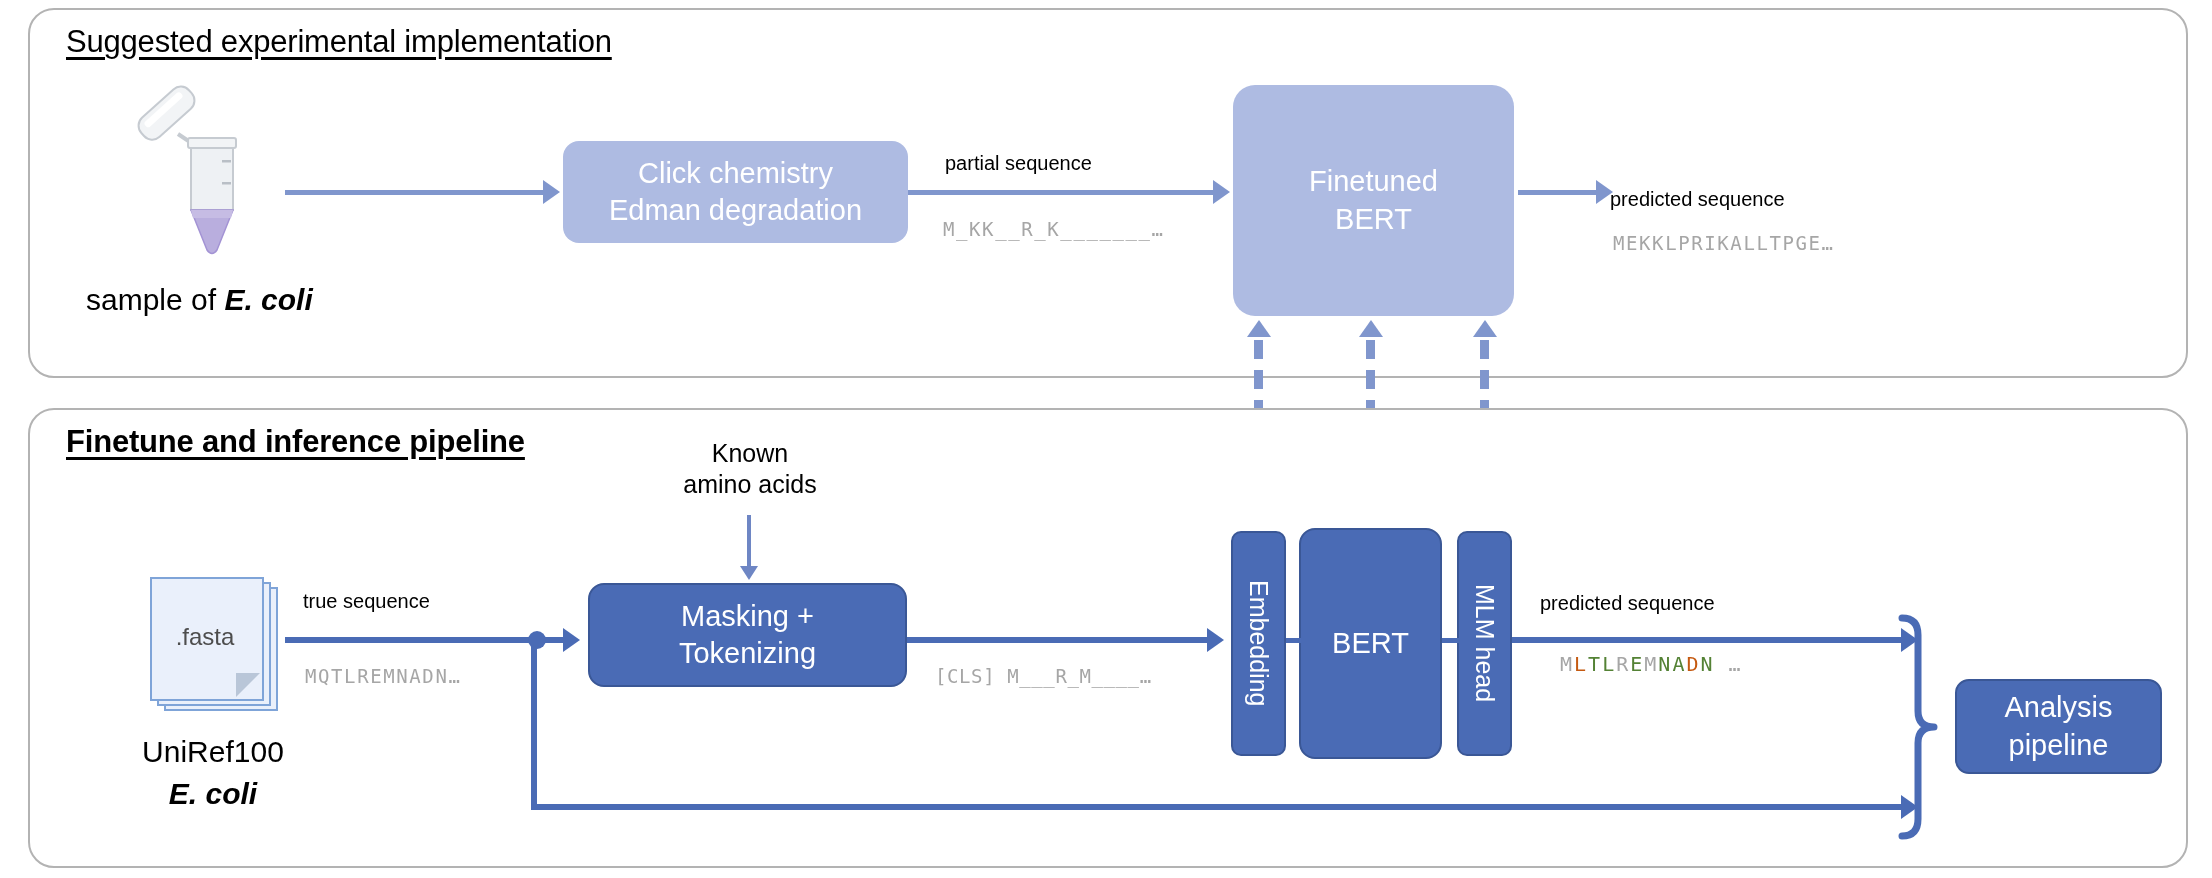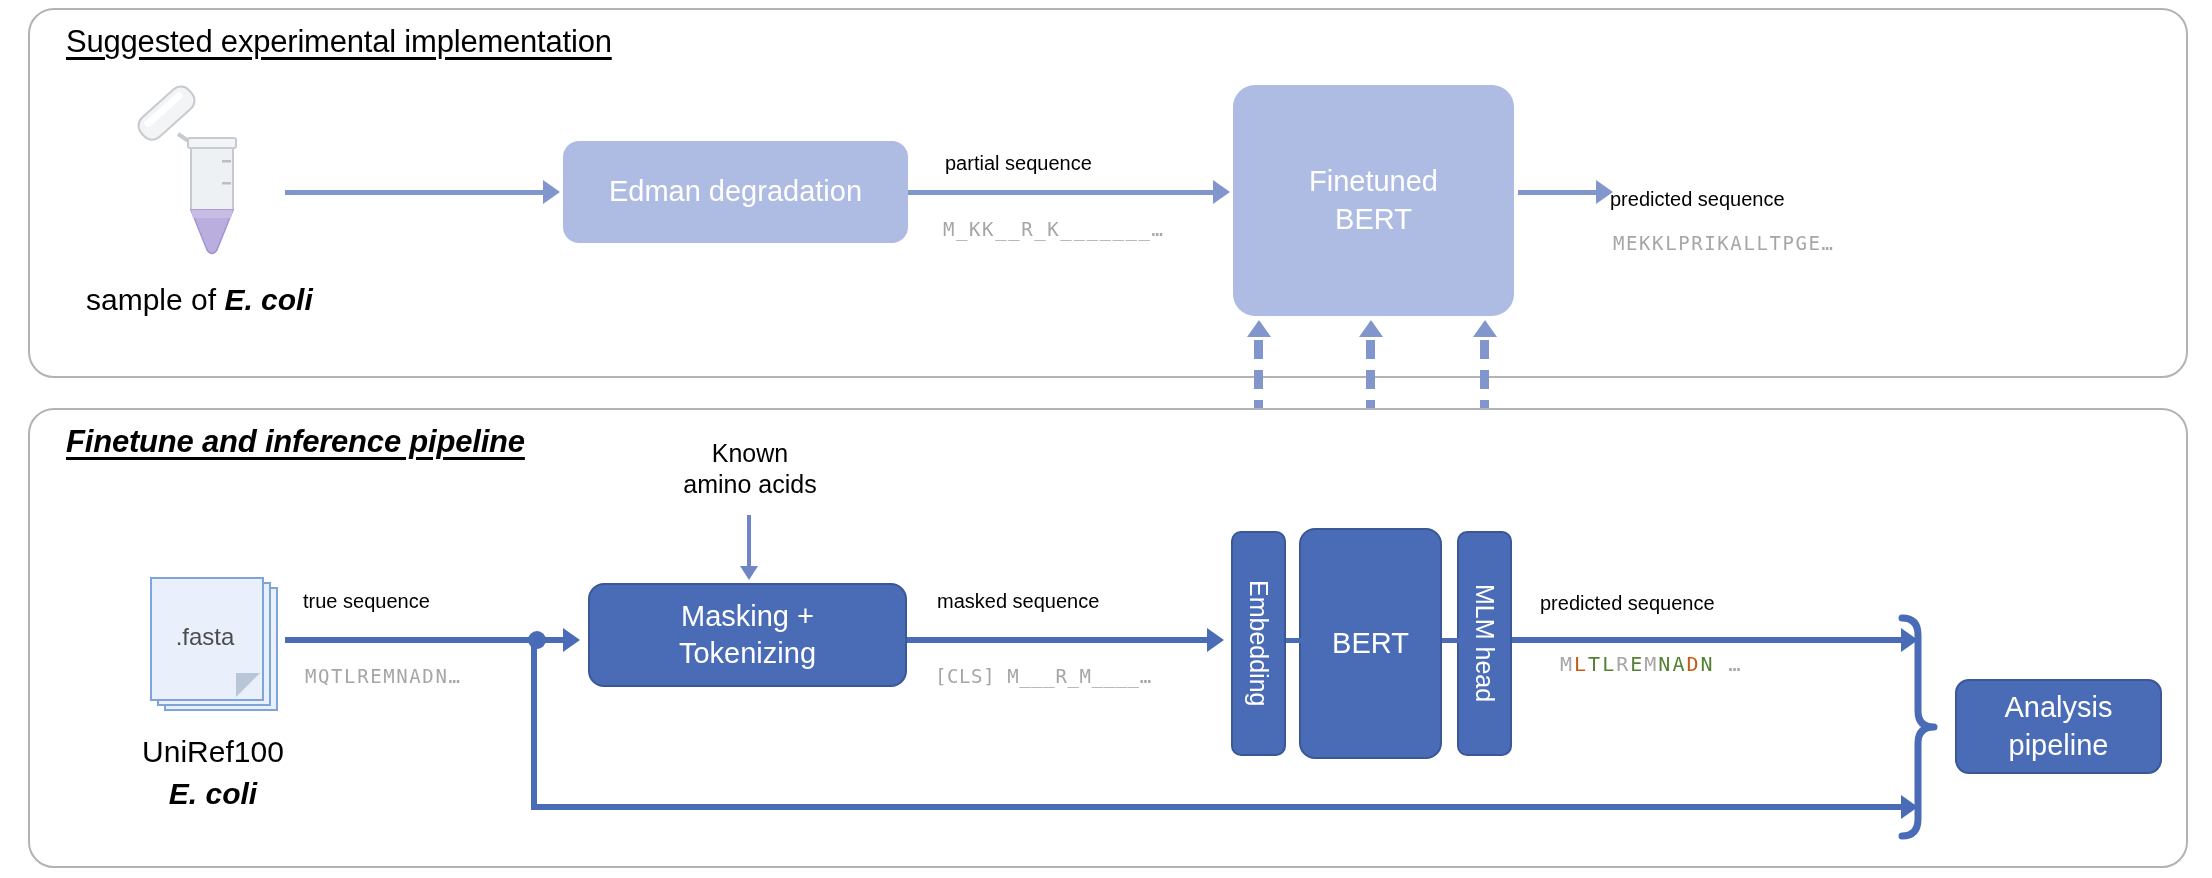--- a/index.html
+++ b/index.html
@@ -24,21 +24,21 @@
   .panel-title{
     position:absolute;
     font-size:31px;
     letter-spacing:-0.2px;
     text-decoration:underline;
     text-underline-offset:5px;
     white-space:nowrap;
     color:#000;
   }
   #title-top{left:66px;top:24px;}
-  #title-bottom{left:66px;top:424px;font-style:italic;font-weight:bold;}
+  #title-bottom{left:66px;top:424px;font-weight:bold;}
 
   
   .box{
     position:absolute;
     box-sizing:border-box;
     display:flex;
     align-items:center;
     justify-content:center;
     text-align:center;
     color:#ffffff;
@@ -183,20 +183,21 @@
     </svg>
   </div>
 
   <div class="caption" style="left:86px;top:283px;"><span>sample of </span><span class="ital">E. coli</span></div>
 
   <div class="ln" style="left:285px;top:190px;width:258px;height:5px;"></div>
   <div class="ah-right" style="left:543px;top:180px;"></div>
 
   <div class="box box-light" id="box-click">
     <div>
+      <div>Click chemistry</div>
       <div>Edman degradation</div>
     </div>
   </div>
 
   <div class="ln" style="left:908px;top:190px;width:305px;height:5px;"></div>
   <div class="ah-right" style="left:1213px;top:180px;"></div>
 
   <div class="lbl" style="left:945px;top:152px;">partial sequence</div>
   <div class="seq" style="left:943px;top:218px;">M_KK__R_K_______…</div>
 
@@ -258,21 +259,20 @@
   <div class="box box-dark" id="box-masking">
     <div>
       <div>Masking +</div>
       <div>Tokenizing</div>
     </div>
   </div>
 
   <div class="ln-dark" style="left:907px;top:637px;width:300px;height:6px;"></div>
   <div class="ah-right-dark" style="left:1207px;top:628px;"></div>
 
-  <div class="lbl" style="left:937px;top:590px;">masked sequence</div>
   <div class="seq seq-tight" style="left:935px;top:665px;">[CLS] M___R_M____…</div>
 
   <div class="box box-dark" id="box-embedding">
     <span class="vert-label">Embedding</span>
   </div>
   <div class="box box-dark" id="box-bert">
     <span>BERT</span>
   </div>
   <div class="box box-dark" id="box-mlm">
     <span class="vert-label">MLM head</span>

